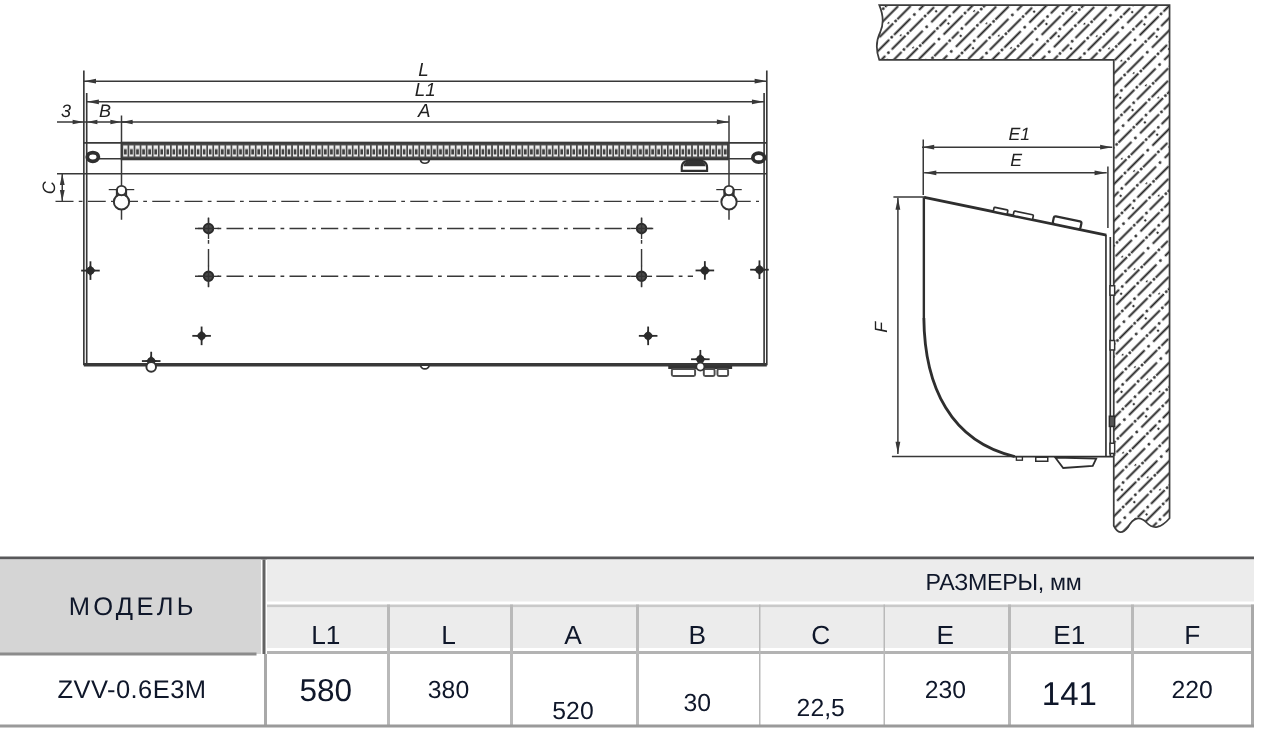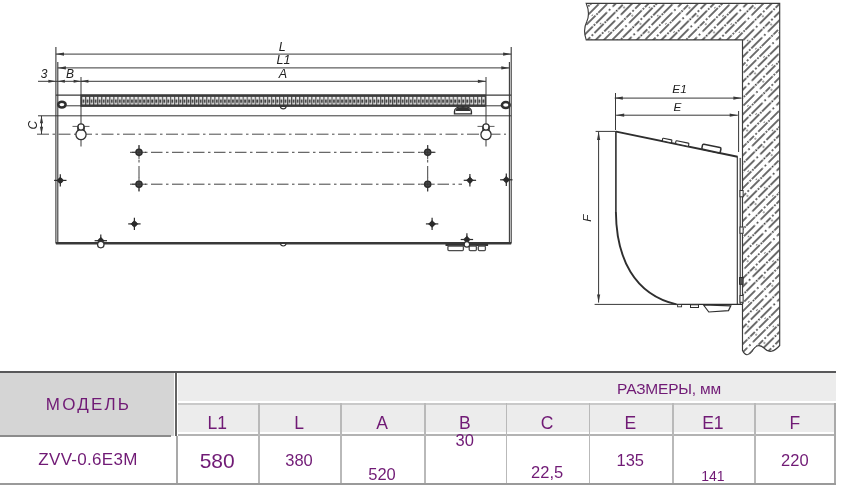--- a/index.html
+++ b/index.html
@@ -1,19 +1,19 @@
 <!DOCTYPE html>
 <html><head>
 <meta charset="utf-8">
 <style>
   html,body{margin:0;padding:0;}
   body{width:846px;height:502px;background:#ffffff;position:relative;overflow:hidden;
        font-family:"Liberation Sans",sans-serif;}
   .abs{position:absolute;}
-  .cell{position:absolute;display:flex;align-items:center;justify-content:center;color:#701a75;}
+  .cell{position:absolute;display:flex;align-items:center;justify-content:center;color:#0f172a;}
 </style>
 </head>
 <body>
 
 <svg class="abs" style="left:0;top:0" width="846" height="370" viewBox="0 0 846 370">
   <defs>
 
     <pattern id="gp" x="81" y="95" width="4.04" height="11.3" patternUnits="userSpaceOnUse">
       <rect width="4.04" height="11.3" fill="#ededed"></rect>
       <rect width="4.04" height="1.9" fill="#3f3f3f"></rect>
@@ -360,27 +360,27 @@
 <div class="cell" style="left:0;top:436px;width:176px;height:47.5px;font-size:17px;line-height:20.8px;letter-spacing:0.3px;text-align:center;flex-direction:column;padding-top:1px">
   <div>ZVV-0.6E3M</div>
 </div>
 
 <div class="cell" style="left:176.4px;top:436px;width:81.6px;height:47.5px;font-size:21px;padding-top:1px">580</div>
 
 <div class="cell" style="left:258px;top:436px;width:82px;height:47.5px;font-size:16.5px;padding-top:1px">380</div>
 
 <div class="cell" style="left:340px;top:436px;width:84px;height:47.5px;font-size:16.5px;padding-top:15px">520</div>
 
-<div class="cell" style="left:424px;top:416px;width:81.6px;height:47.5px;font-size:16.5px;padding-top:1px">30</div>
+<div class="cell" style="left:424px;top:445px;width:81.6px;height:47.5px;font-size:16.5px;padding-top:1px">30</div>
 
 <div class="cell" style="left:505.6px;top:448px;width:83.1px;height:47.5px;font-size:16.5px;padding-top:1px">22,5</div>
 
-<div class="cell" style="left:588.7px;top:436px;width:83.1px;height:47.5px;font-size:16.5px;padding-top:1px">135</div>
-
-<div class="cell" style="left:671.8px;top:436px;width:82.2px;height:47.5px;font-size:14px;padding-top:16px">141</div>
+<div class="cell" style="left:588.7px;top:436px;width:83.1px;height:47.5px;font-size:16.5px;padding-top:1px">230</div>
+
+<div class="cell" style="left:671.8px;top:436px;width:82.2px;height:47.5px;font-size:22px;padding-top:3px">141</div>
 
 <div class="cell" style="left:754px;top:436px;width:81.6px;height:47.5px;font-size:16.5px;padding-top:1px">220</div>
 
 <div class="abs" style="left:176.4px;top:436px;width:1.3px;height:47.5px;background:#a9a9a9"></div>
 <div class="abs" style="left:258px;top:403px;width:1.8px;height:80.5px;background:#b9b9b9"></div>
 <div class="abs" style="left:340px;top:403px;width:1.8px;height:80.5px;background:#b9b9b9"></div>
 <div class="abs" style="left:424px;top:403px;width:1.8px;height:80.5px;background:#b9b9b9"></div>
 <div class="abs" style="left:505.6px;top:403px;width:1.8px;height:80.5px;background:#b9b9b9"></div>
 <div class="abs" style="left:588.7px;top:403px;width:1.8px;height:80.5px;background:#b9b9b9"></div>
 <div class="abs" style="left:671.8px;top:403px;width:1.8px;height:80.5px;background:#b9b9b9"></div>

